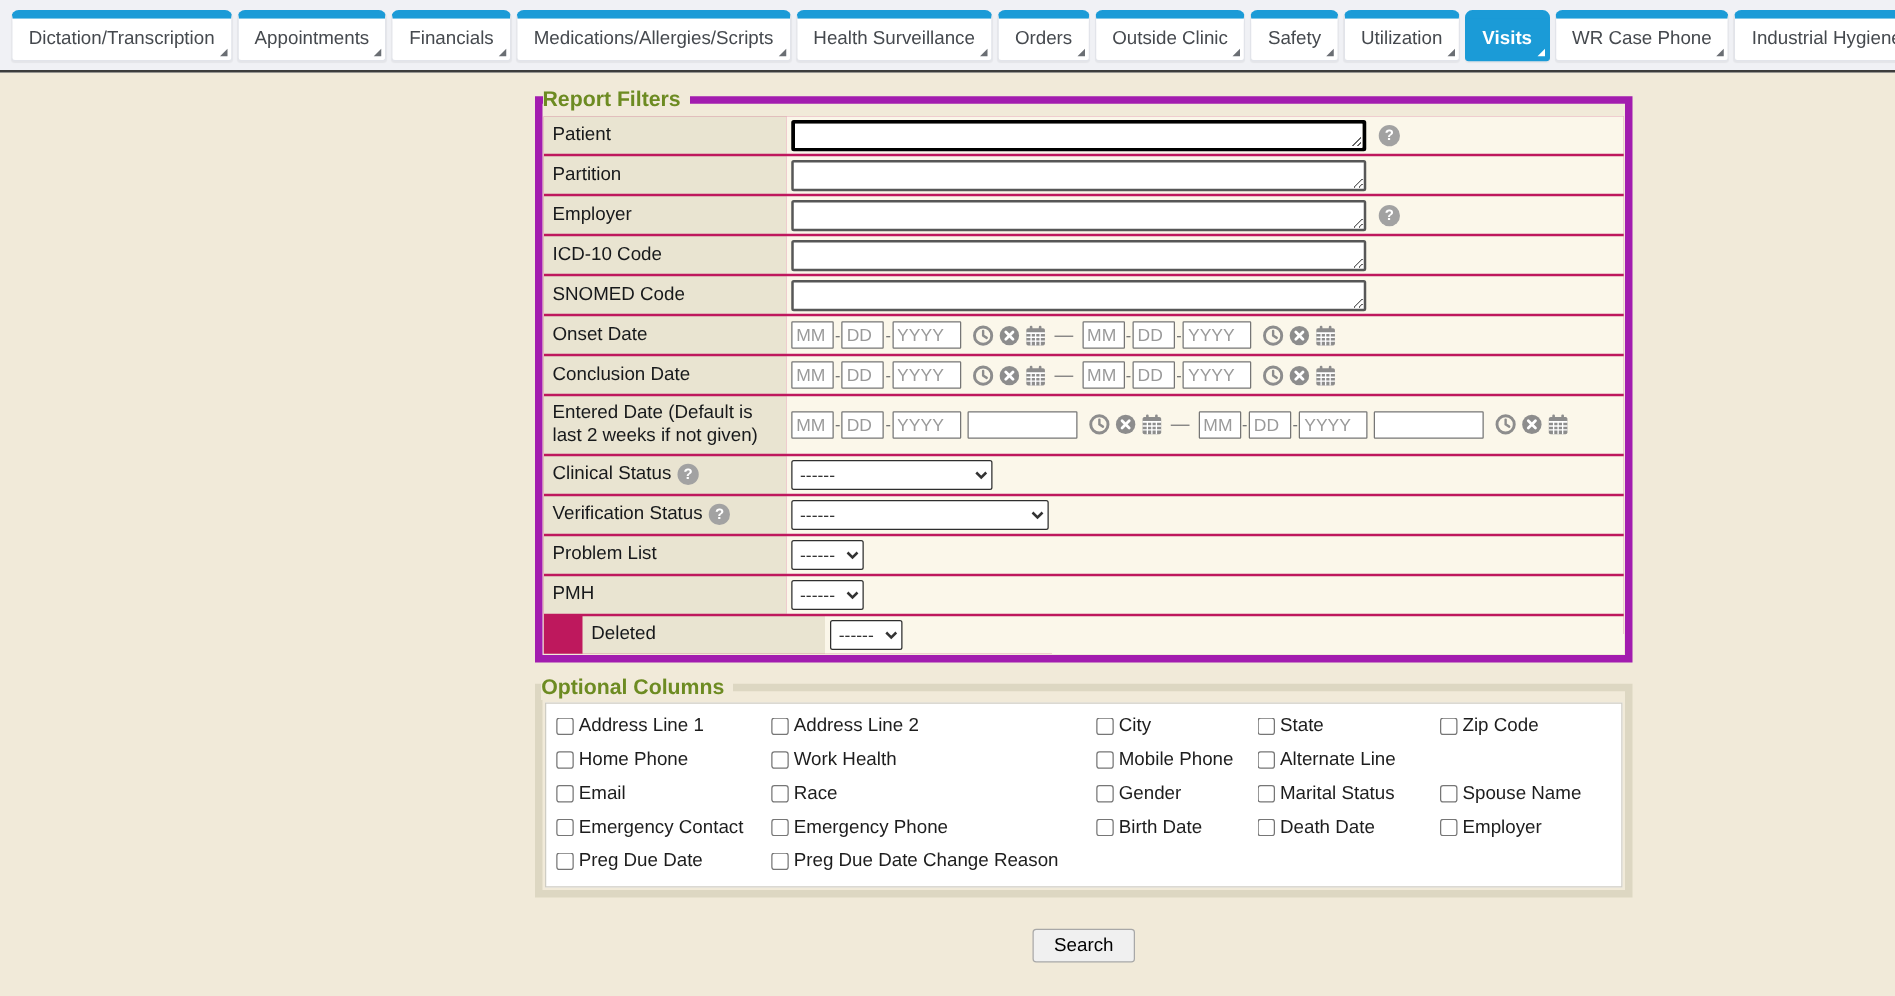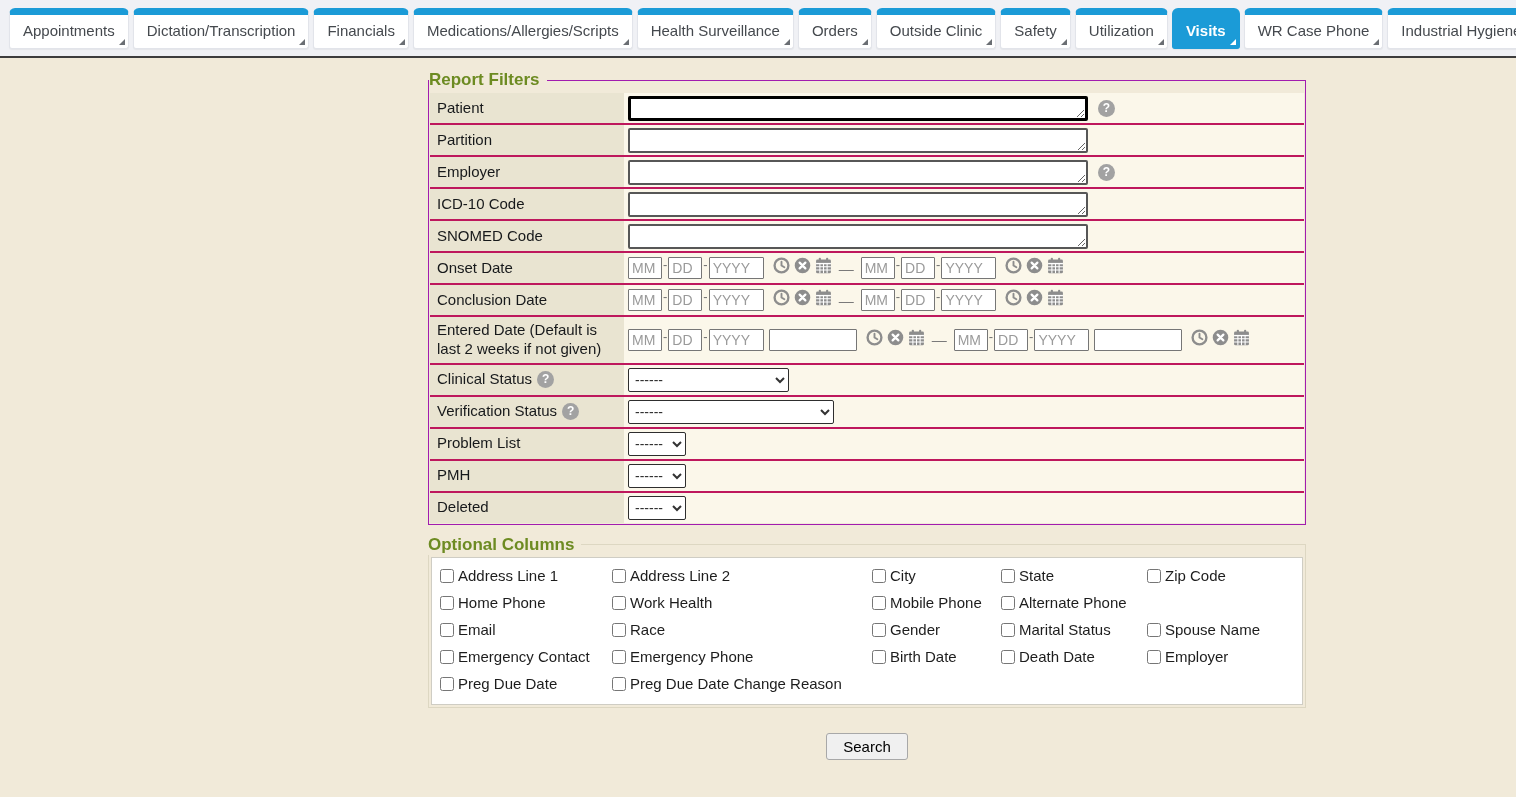--- a/index.html
+++ b/index.html
@@ -43,32 +43,32 @@
     width:0; height:0;
     border-left:6px solid transparent;
     border-bottom:6px solid #6a6e73;
   }
   .tab.active .corner { border-bottom-color:#ffffff; }
 
   
   .content { margin:12px 0 0 428px; width:878px; }
 
   fieldset.fsec {
-    border:1px solid #a21caf;
+    border:6px solid #a21caf;
     margin:0 0 10px 0;
     padding:3px 1px 1px 1px;
   }
   fieldset.fsec legend {
     color:#6d8b22; font-weight:bold; font-size:17px;
     padding:0 7px 0 0; margin-left:-1px;
   }
   .rowswrap { background:#be185d; }
 
   .frow { display:flex; margin-bottom:2px; min-height:30px; }
-  .frow:last-child { margin-bottom:0; }
+  .frow:last-child { margin-bottom:0;padding-left:31px; }
   .lbl {
     width:194px; flex:0 0 194px;
     background:#e9e4d1;
     padding:4px 6px 4px 7px;
     font-size:15px; color:#17191b;
     display:flex; align-items:center; gap:5px;
     line-height:1.25;
   }
   .ctl {
     flex:1; background:#fbf7ea;
@@ -87,21 +87,21 @@
   .help {
     display:inline-flex; align-items:center; justify-content:center;
     width:17px; height:17px; flex:0 0 17px; border-radius:50%;
     background:#a2a2a2; color:#ffffff;
     font-size:12px; font-weight:bold; cursor:pointer;
     user-select:none;
   }
   .ctl .help { margin-left:10px; }
 
   
-  .dgroup { display:inline-flex; align-items:flex-start; }
+  .dgroup { display:inline-flex; align-items:center; }
   input.di {
     height:22px; border:1px solid #767676; border-radius:1px;
     background:#fff; font-family:"Liberation Sans", sans-serif;
     font-size:14px; color:#444; padding:0 3px;
   }
   input.di::placeholder { color:#9a9a9a; opacity:1; }
   input.di.mm, input.di.dd { width:34px; }
   input.di.yy { width:55px; }
   input.di.time { width:88px; margin-left:5px; }
   .dsh { color:#6f6f6f; margin:0 1px; font-size:13px; }
@@ -145,22 +145,22 @@
     padding:4px 16px;
     background:#f0f0f0; color:#000;
     border:1px solid #a8a8a8; border-radius:3px;
     cursor:pointer;
   }
 </style>
 </head>
 <body>
 
 <div class="tabbar" id="tabbar">
+    <div class="tab"><span class="tab-label">Dictation/Transcription</span><span class="corner"></span></div>
     <div class="tab"><span class="tab-label">Appointments</span><span class="corner"></span></div>
-    <div class="tab"><span class="tab-label">Dictation/Transcription</span><span class="corner"></span></div>
     <div class="tab"><span class="tab-label">Financials</span><span class="corner"></span></div>
     <div class="tab"><span class="tab-label">Medications/Allergies/Scripts</span><span class="corner"></span></div>
     <div class="tab"><span class="tab-label">Health Surveillance</span><span class="corner"></span></div>
     <div class="tab"><span class="tab-label">Orders</span><span class="corner"></span></div>
     <div class="tab"><span class="tab-label">Outside Clinic</span><span class="corner"></span></div>
     <div class="tab"><span class="tab-label">Safety</span><span class="corner"></span></div>
     <div class="tab"><span class="tab-label">Utilization</span><span class="corner"></span></div>
     <div class="tab active"><span class="tab-label">Visits</span><span class="corner"></span></div>
     <div class="tab"><span class="tab-label">WR Case Phone</span><span class="corner"></span></div>
     <div class="tab"><span class="tab-label">Industrial Hygiene</span></div>
@@ -517,21 +517,21 @@
         </div>
         <div class="cbcell">
           <label class="cblabel">
             <input type="checkbox" style="">
             <span class="cbtext">Mobile Phone</span>
           </label>
         </div>
         <div class="cbcell">
           <label class="cblabel">
             <input type="checkbox" style="">
-            <span class="cbtext">Alternate Phone</span>
+            <span class="cbtext">Alternate Line</span>
           </label>
         </div>
         <div class="cbcell"></div>
         <div class="cbcell">
           <label class="cblabel">
             <input type="checkbox" style="">
             <span class="cbtext">Email</span>
           </label>
         </div>
         <div class="cbcell">

